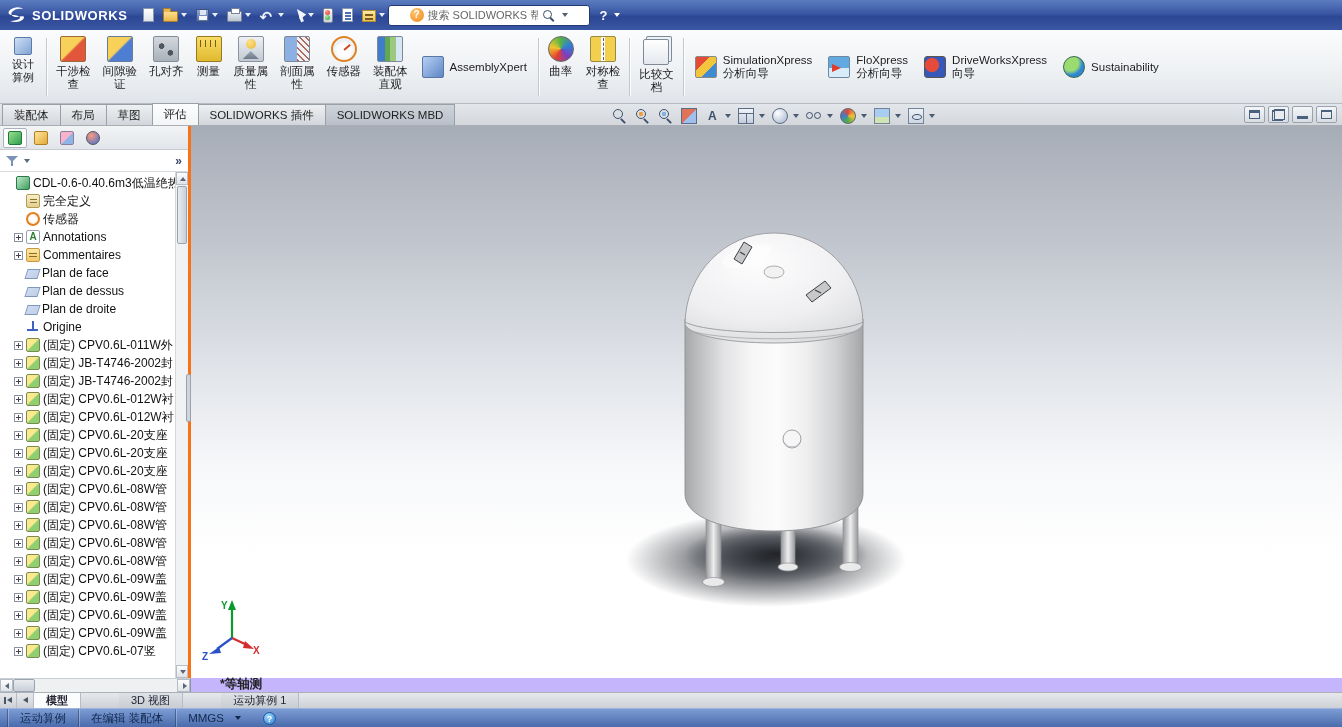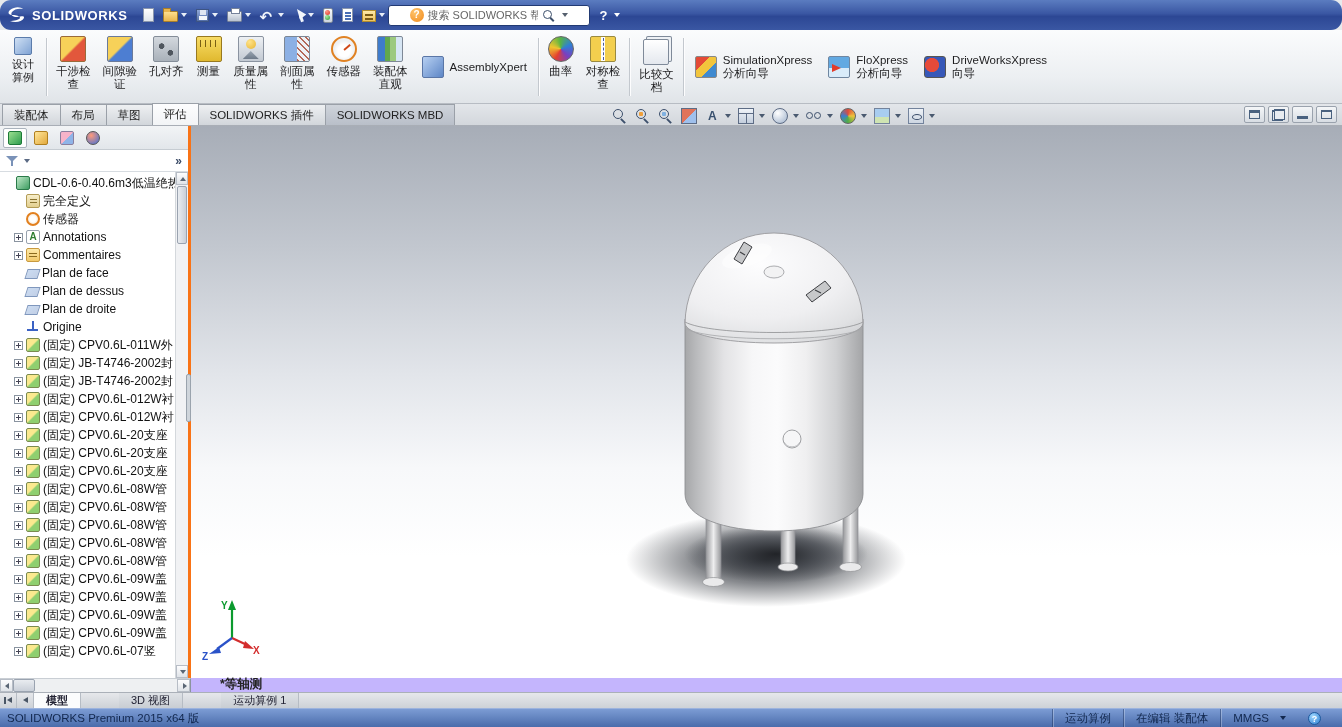--- a/index.html
+++ b/index.html
@@ -2,21 +2,21 @@
 <html><head>
 <meta charset="utf-8">
 <style>
   * { margin:0; padding:0; box-sizing:border-box; }
   html,body { width:1342px; height:727px; overflow:hidden; }
   body { position:relative; font-family:"Liberation Sans","DejaVu Sans",sans-serif; background:#e8eaec; }
 
   
   .titlebar { position:absolute; top:0; left:0; right:0; height:30px;
     background:linear-gradient(#5b7cc0 0%, #3a57a3 45%, #2c4794 55%, #3a57a3 100%);
-    display:flex; align-items:center; color:#fff;border-radius:11px; }
+    display:flex; align-items:center; color:#fff; }
   .logo { display:flex; align-items:center; gap:5px; padding:0 12px 0 7px; }
   .logo-mark { width:20px; height:18px; }
   .logo-text { font-weight:bold; font-size:13px; letter-spacing:.6px; }
   .qat { display:flex; align-items:center; gap:3px; color:#e8eef8; }
   .qbtn { display:flex; align-items:center; padding:2px 3px; border-radius:3px; }
   .qicon { position:relative; display:inline-block; }
   .dcaret { width:0; height:0; border-left:3px solid transparent; border-right:3px solid transparent;
     border-top:4px solid currentColor; margin-left:3px; display:inline-block; }
   .q-new { width:11px; height:14px; background:linear-gradient(#fff,#dfe5ec); border:1px solid #8b97ad; }
   .q-open { width:15px; height:11px; margin-top:3px; background:linear-gradient(#ffdf8e,#eab64e);
@@ -365,20 +365,24 @@
         <span class="rlabel">SimulationXpress<br>分析向导</span>
       </div>
       <div class="rbtn wide">
         <span class="ricon i-flox"></span>
         <span class="rlabel">FloXpress<br>分析向导</span>
       </div>
       <div class="rbtn wide">
         <span class="ricon i-dwx"></span>
         <span class="rlabel">DriveWorksXpress<br>向导</span>
       </div>
+      <div class="rbtn wide">
+        <span class="ricon i-sustain"></span>
+        <span class="rlabel">Sustainability</span>
+      </div>
     </div>
 </div>
 
 <div class="tabband">
   <div class="cmd-tabs">
       <span class="ctab">装配体</span>
       <span class="ctab">布局</span>
       <span class="ctab">草图</span>
       <span class="ctab active">评估</span>
       <span class="ctab">SOLIDWORKS 插件</span>
@@ -691,21 +695,20 @@
   <div class="mnav first"></div>
   <div class="mnav prev"></div>
   <div class="mtab-list" style="display:flex;align-items:flex-end;gap:38px;">
       <span class="mtab active">模型</span>
       <span class="mtab">3D 视图</span>
       <span class="mtab">运动算例 1</span>
     </div>
 </div>
 
 <div class="statusbar">
-  <span class="status-left">SOLIDWORKS Premium 2015 x64 版</span>
   <span class="status-item">运动算例</span>
   <span class="status-item">在编辑 装配体</span>
   <span class="status-item units">
     <span>MMGS</span>
     <span class="dcaret"></span>
   </span>
   <span class="help-toggle"></span>
 </div>
 
 </body></html>

